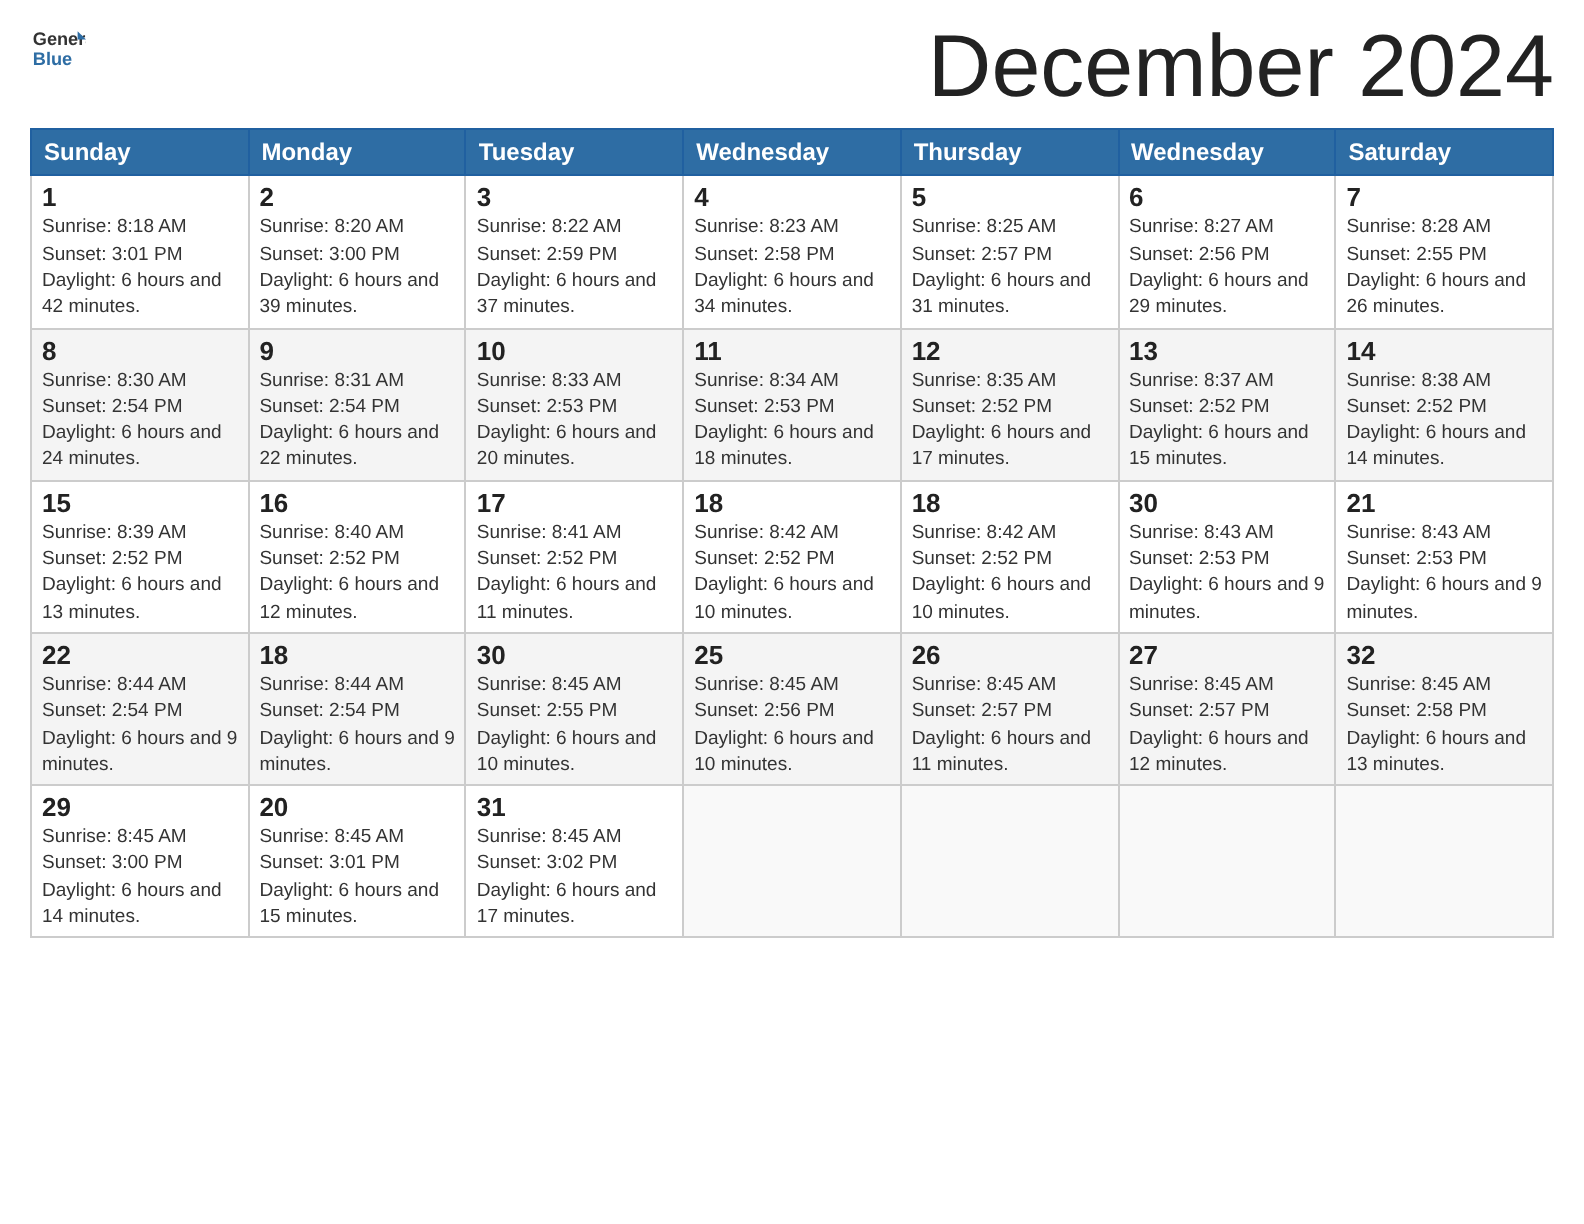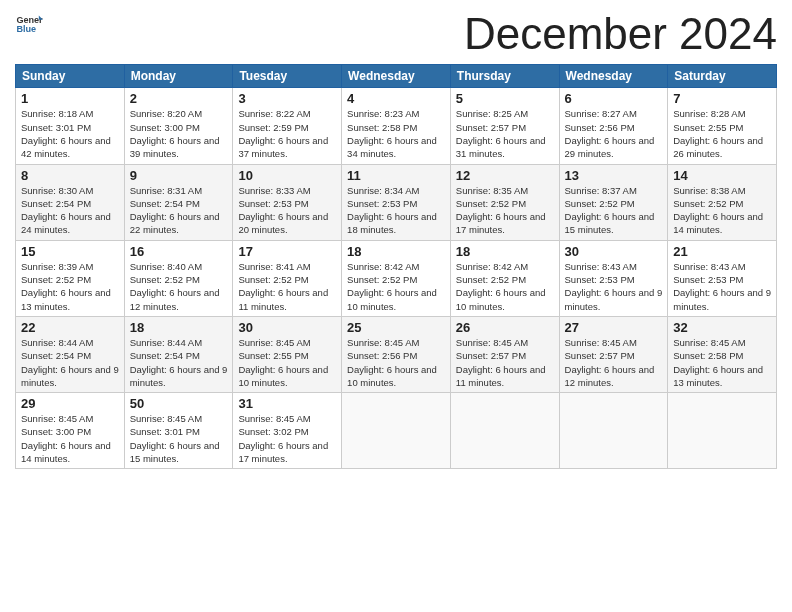--- a/index.html
+++ b/index.html
@@ -348,21 +348,21 @@
         <tr>
           <td>
         <span class="day-num">29</span>
         <div class="day-info">
           Sunrise: 8:45 AM<br>
           Sunset: 3:00 PM<br>
           Daylight: 6 hours and 14 minutes.
         </div>
       </td>
           <td>
-        <span class="day-num">50</span>
+        <span class="day-num">20</span>
         <div class="day-info">
           Sunrise: 8:45 AM<br>
           Sunset: 3:01 PM<br>
           Daylight: 6 hours and 15 minutes.
         </div>
       </td>
           <td>
         <span class="day-num">31</span>
         <div class="day-info">
           Sunrise: 8:45 AM<br>

